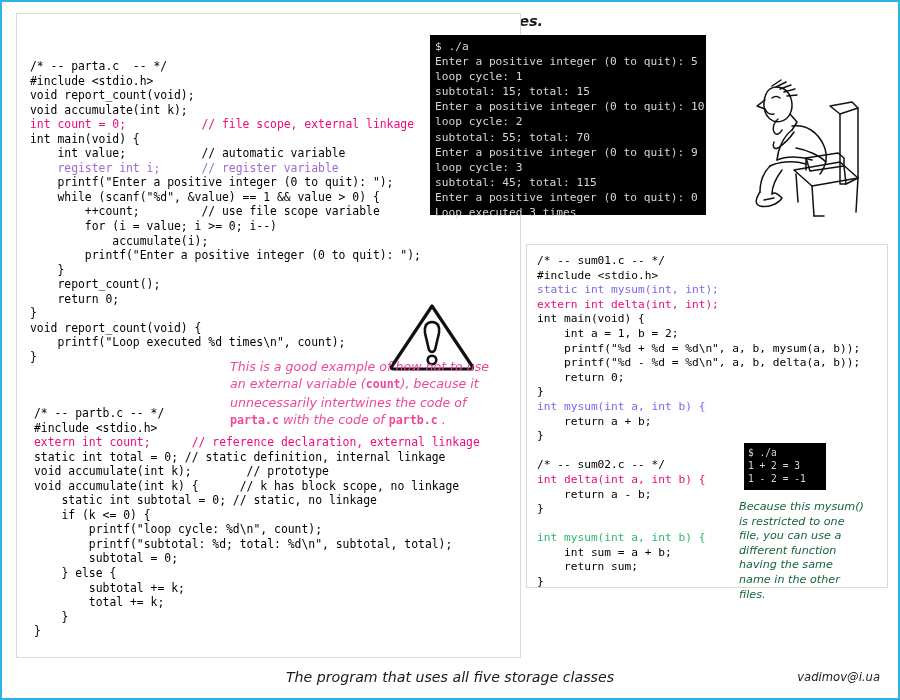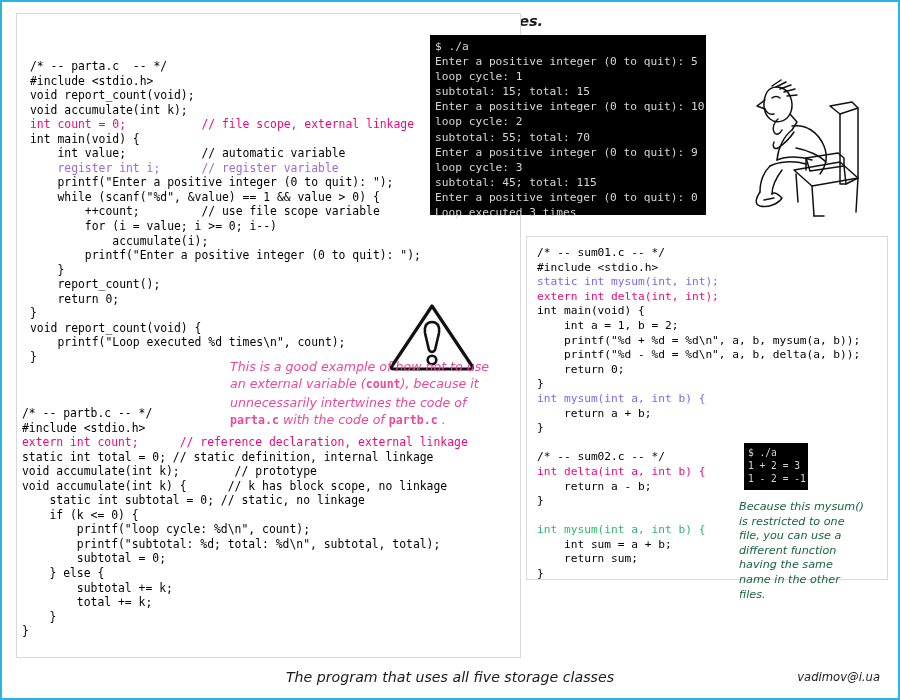--- a/index.html
+++ b/index.html
@@ -29,21 +29,21 @@
     top: 11px;
     width: 505px;
     height: 645px;
     box-sizing: border-box;
     border: 1px solid #d9d9d9;
     background: #ffffff;
   }
   .right-panel {
     position: absolute;
     left: 524px;
-    top: 234px;
+    top: 242px;
     width: 362px;
     height: 344px;
     box-sizing: border-box;
     border: 1px solid #d9d9d9;
     background: #ffffff;
   }
 
   
   .heading {
     position: absolute;
@@ -75,21 +75,21 @@
     white-space: pre;
     color: #000000;
   }
   .code-a {
     position: absolute;
     left: 28px;
     top: 57px;
   }
   .code-b {
     position: absolute;
-    left: 20px;
+    left: 32px;
     top: 404px;
   }
   .code-right {
     position: absolute;
     left: 10px;
     top: 9px;
     font-size: 11.2px;
     line-height: 14.6px;
   }
   .c-pink   { color: #ec0a7b; margin-top: 36px; }
@@ -112,21 +112,21 @@
     width: 276px;
     height: 180px;
     font-size: 11.2px;
     line-height: 15.1px;
     padding: 4px 12px 0 5px;
     box-sizing: border-box;
   }
   .term-small {
     left: 742px;
     top: 441px;
-    width: 64px;
+    width: 82px;
     height: 47px;
     font-size: 9.6px;
     line-height: 13.2px;
     padding: 3px 0 0 4px;
     box-sizing: border-box;
   }
 
   
   .note-red {
     position: absolute;

